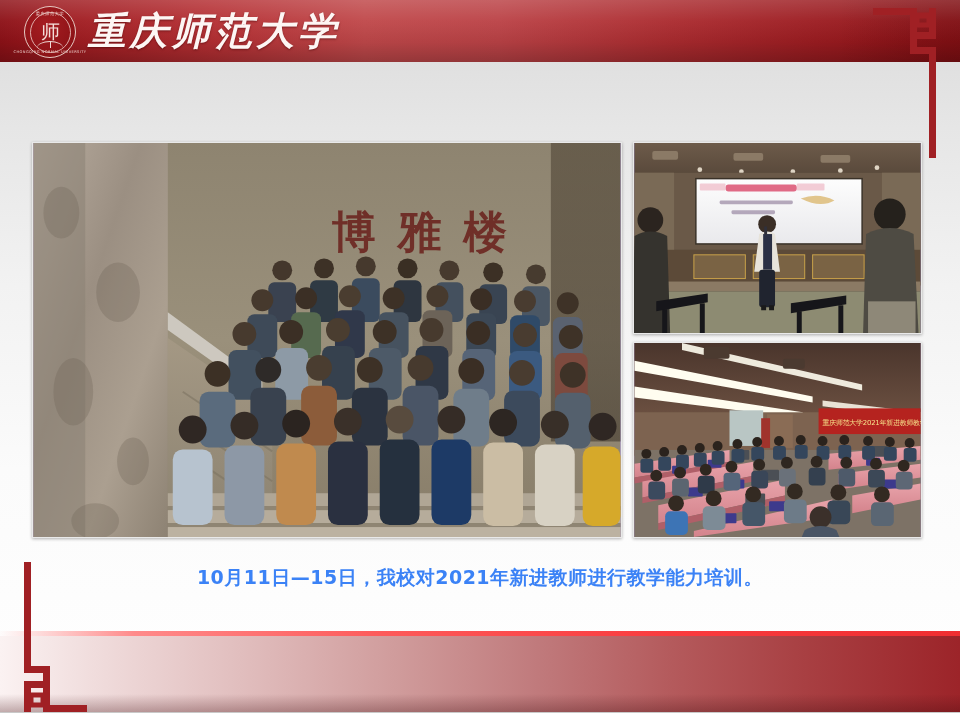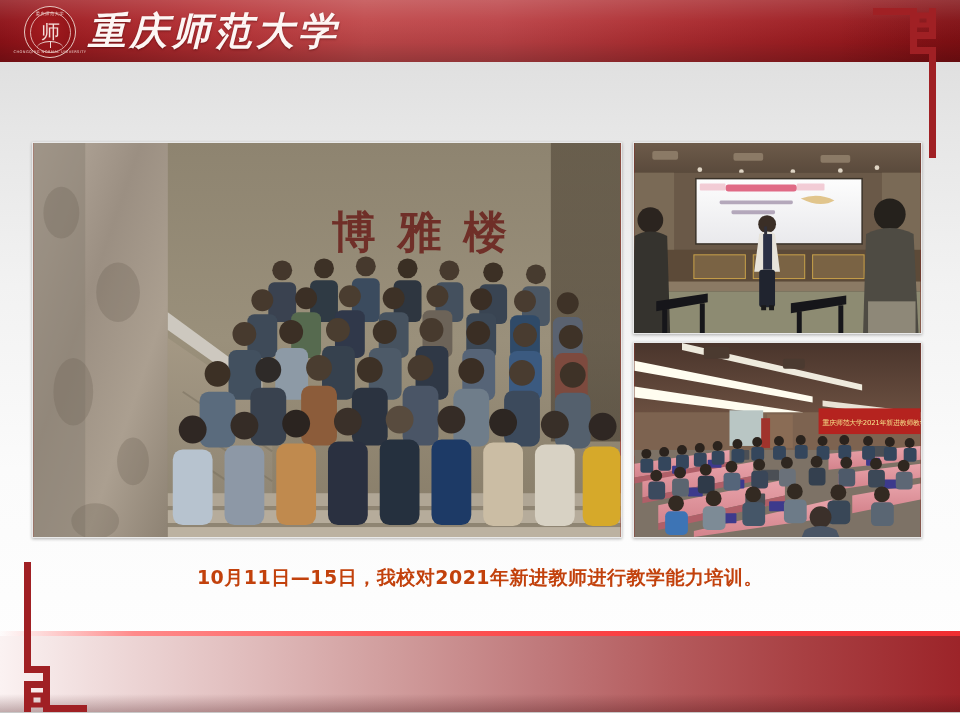--- a/index.html
+++ b/index.html
@@ -152,21 +152,21 @@
     position: absolute;
     left: 17px; bottom: 8px;
     width: 70px; height: 150px;
     transform: rotate(180deg);
     z-index: 6;
   }
 
   
   .photo {
     position: absolute;
-    background: #b91c1c;
+    background: #c4b5fd;
     border: 1px solid #e9e9e9;
     box-shadow: 0 1px 3px rgba(0,0,0,0.30);
     overflow: hidden;
   }
   .photo-main   { left: 32px;  top: 142px; width: 590px; height: 396px; }
   .photo-top    { left: 633px; top: 142px; width: 289px; height: 192px; }
   .photo-bottom { left: 633px; top: 342px; width: 289px; height: 196px; }
 
   .photo svg { display: block; width: 100%; height: 100%; }
 
@@ -174,21 +174,21 @@
   .caption {
     position: absolute;
     left: 0; top: 558px;
     width: 960px; height: 40px;
     display: flex;
     align-items: center;
     justify-content: center;
     font-family: "DejaVu Sans", "Liberation Sans", sans-serif;
     font-size: 19px;
     font-weight: bold;
-    color: #c2410c;
+    color: #3b82f6;
     letter-spacing: 0.5px;
     z-index: 5;
   }
 
   
   .bottom-band {
     position: absolute;
     left: 0; bottom: 8px;
     width: 960px; height: 76px;
     background: linear-gradient(90deg,

